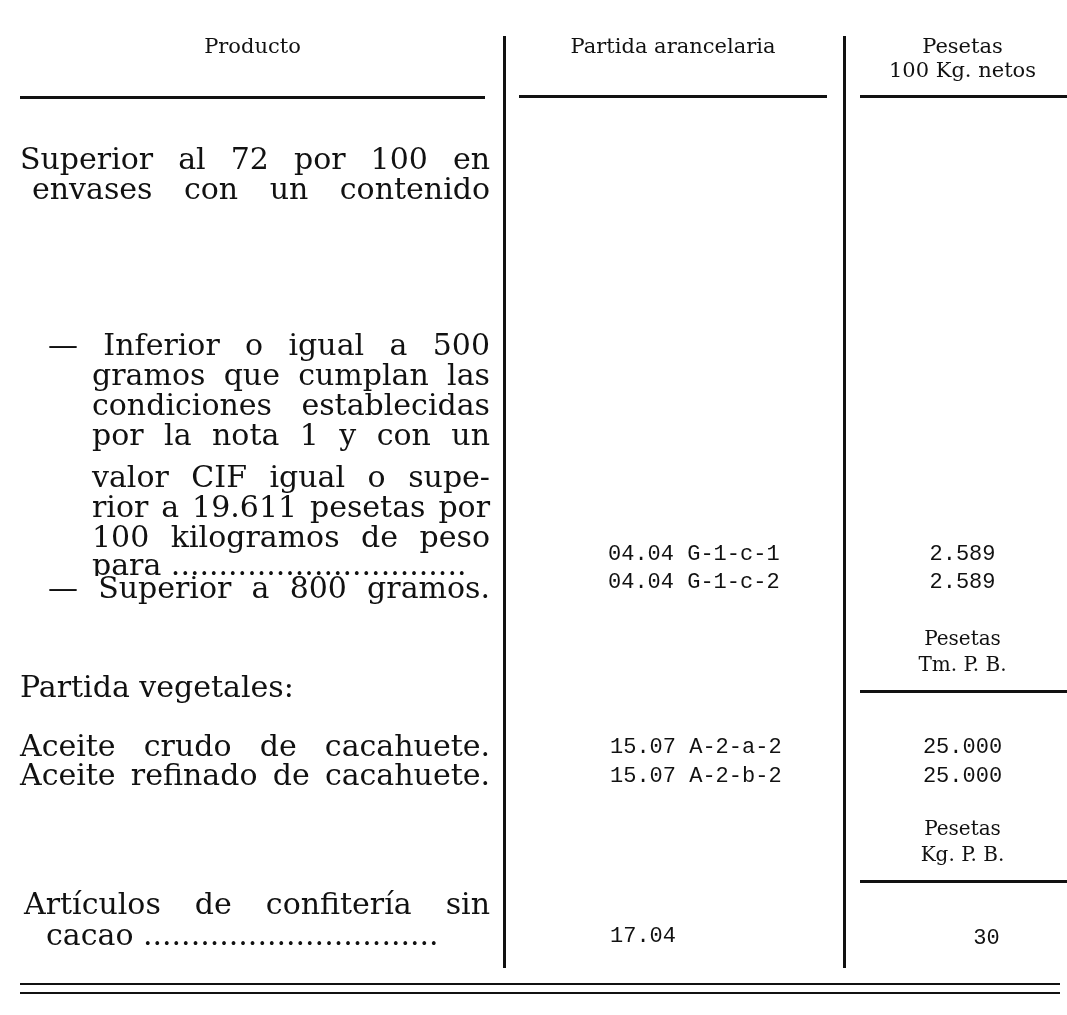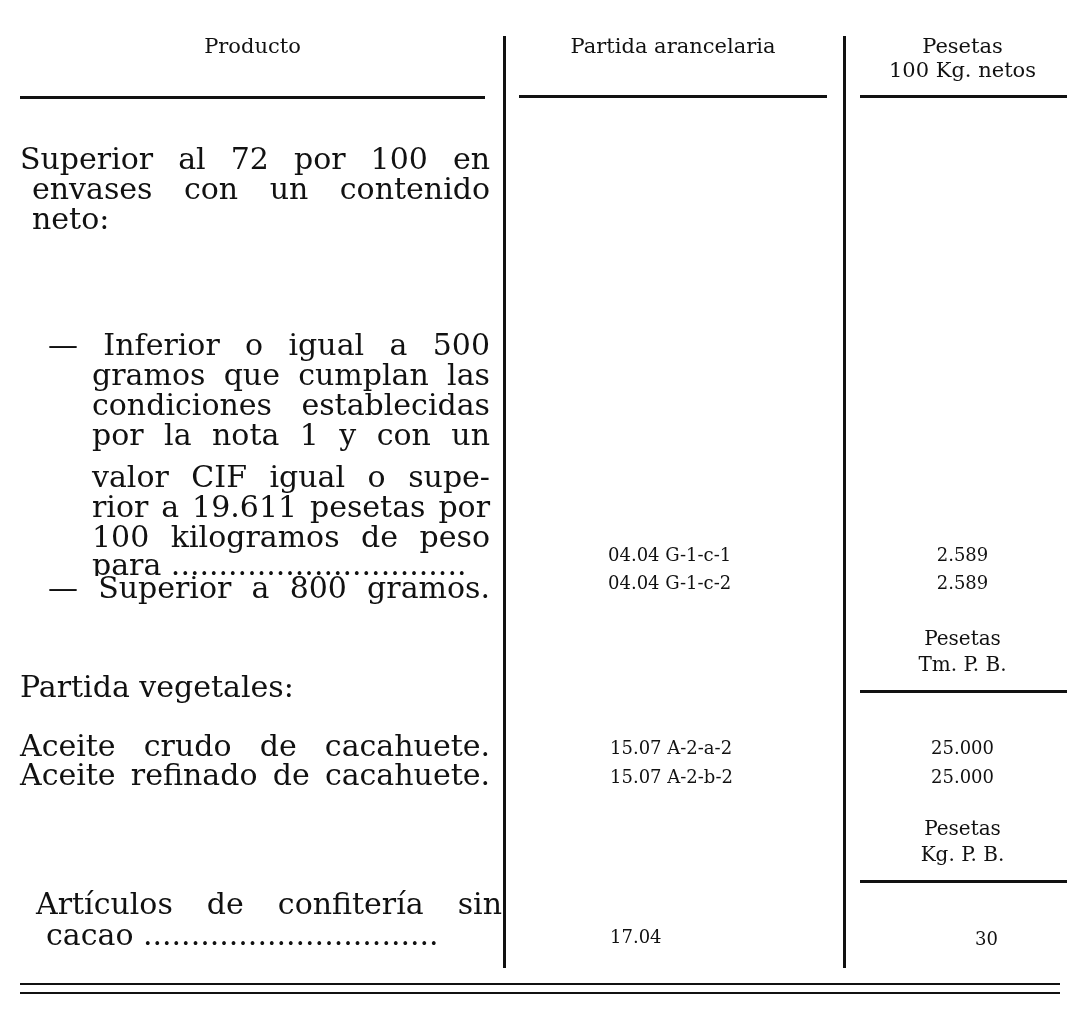--- a/index.html
+++ b/index.html
@@ -1,21 +1,21 @@
 <!DOCTYPE html>
 <html><head>
 <meta charset="utf-8">
 <style>
   html, body { margin:0; padding:0; background:#fff; }
   body { width:1067px; height:1015px; position:relative; overflow:hidden;
          font-family:"DejaVu Serif","Liberation Serif",serif; color:#111; }
   .abs { position:absolute; }
   .hdr { font-size:21px; text-align:center; line-height:24px; }
   .txt { font-size:30px; line-height:30px; white-space:nowrap; }
-  .num { font-size:18px; line-height:29px; white-space:nowrap; }
+  .num { font-size:22px; line-height:29px; white-space:nowrap;font-family:Liberation Mono, monospace; }
   .unit { font-size:20px; line-height:24px; text-align:center; }
   .rule { position:absolute; background:#111; height:3px; }
   .vline { position:absolute; background:#111; width:3px; }
   .just { text-align:justify; text-align-last:justify; }
 </style>
 </head>
 <body>
 
 <div>
 
@@ -27,21 +27,20 @@
   <div class="rule" style="left:20px;top:96px;width:465px;"></div>
   <div class="rule" style="left:519px;top:95px;width:308px;"></div>
   <div class="rule" style="left:860px;top:95px;width:207px;"></div>
 
   <div class="vline" style="left:503px;top:36px;height:932px;"></div>
   <div class="vline" style="left:843px;top:36px;height:932px;"></div>
 
   <div class="abs" style="left:20px;top:144px;width:470px;">
     <div class="txt just">Superior al 72 por 100 en</div>
     <div class="txt just" style="padding-left:12px;">envases con un contenido</div>
-    <div class="txt" style="padding-left:12px;">neto:</div>
   </div>
 
   <div class="abs" style="left:48px;top:330px;width:442px;">
     <div class="txt just">— Inferior o igual a 500</div>
     <div class="txt just" style="padding-left:44px;">gramos que cumplan las</div>
     <div class="txt just" style="padding-left:44px;">condiciones establecidas</div>
     <div class="txt just" style="padding-left:44px;">por la nota 1 y con un</div>
     <div class="txt just" style="padding-left:44px;margin-top:12px;">valor CIF igual o supe-</div>
     <div class="txt just" style="padding-left:44px;">rior a 19.611 pesetas por</div>
     <div class="txt just" style="padding-left:44px;">100 kilogramos de peso</div>
@@ -65,20 +64,20 @@
   <div class="abs num" style="left:858px;top:733px;width:209px;text-align:center;">25.000</div>
 
   <div class="abs txt just" style="left:20px;top:760px;width:470px;">Aceite refinado de cacahuete.</div>
   <div class="abs num" style="left:610px;top:762px;">15.07 A-2-b-2</div>
   <div class="abs num" style="left:858px;top:762px;width:209px;text-align:center;">25.000</div>
 
   <div class="abs unit" style="left:858px;top:816px;width:209px;">Pesetas</div>
   <div class="abs unit" style="left:858px;top:842px;width:209px;">Kg. P. B.</div>
   <div class="rule" style="left:860px;top:880px;width:207px;"></div>
 
-  <div class="abs txt just" style="left:36px;top:889px;width:466px;">Artículos de confitería sin</div>
+  <div class="abs txt just" style="left:24px;top:889px;width:466px;">Artículos de confitería sin</div>
   <div class="abs txt" style="left:46px;top:920px;width:444px;overflow:hidden;">cacao ...............................</div>
   <div class="abs num" style="left:610px;top:922px;">17.04</div>
   <div class="abs num" style="left:858px;top:924px;width:257px;text-align:center;">30</div>
 
   <div class="rule" style="left:20px;top:983px;width:1040px;height:2px;"></div>
   <div class="rule" style="left:20px;top:992px;width:1040px;height:2px;"></div>
 </div>
 
 </body></html>

